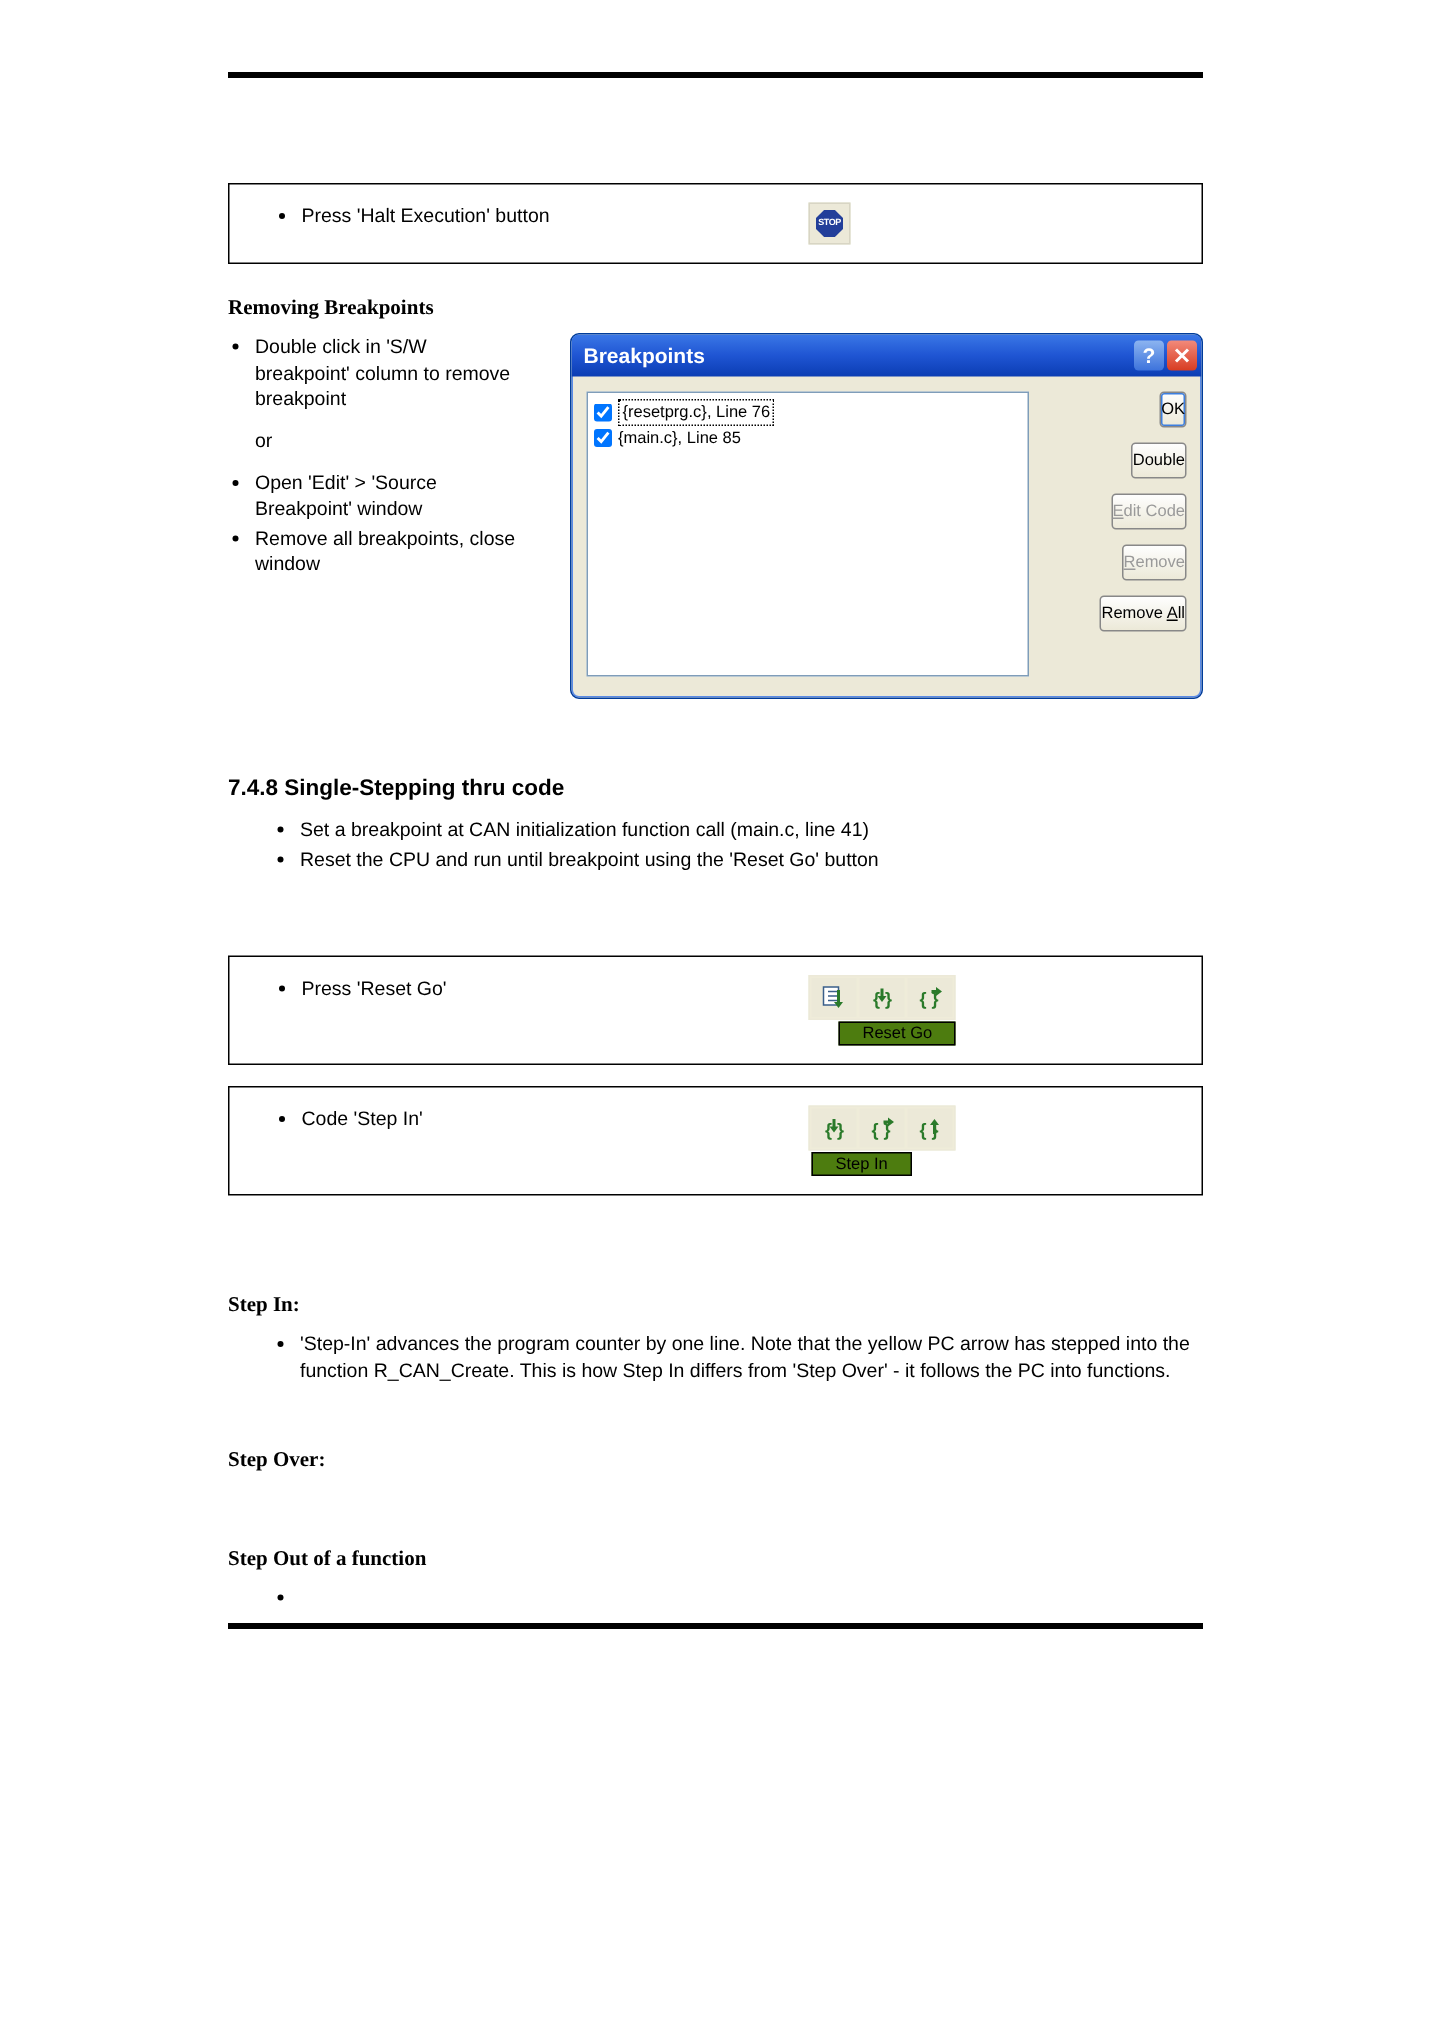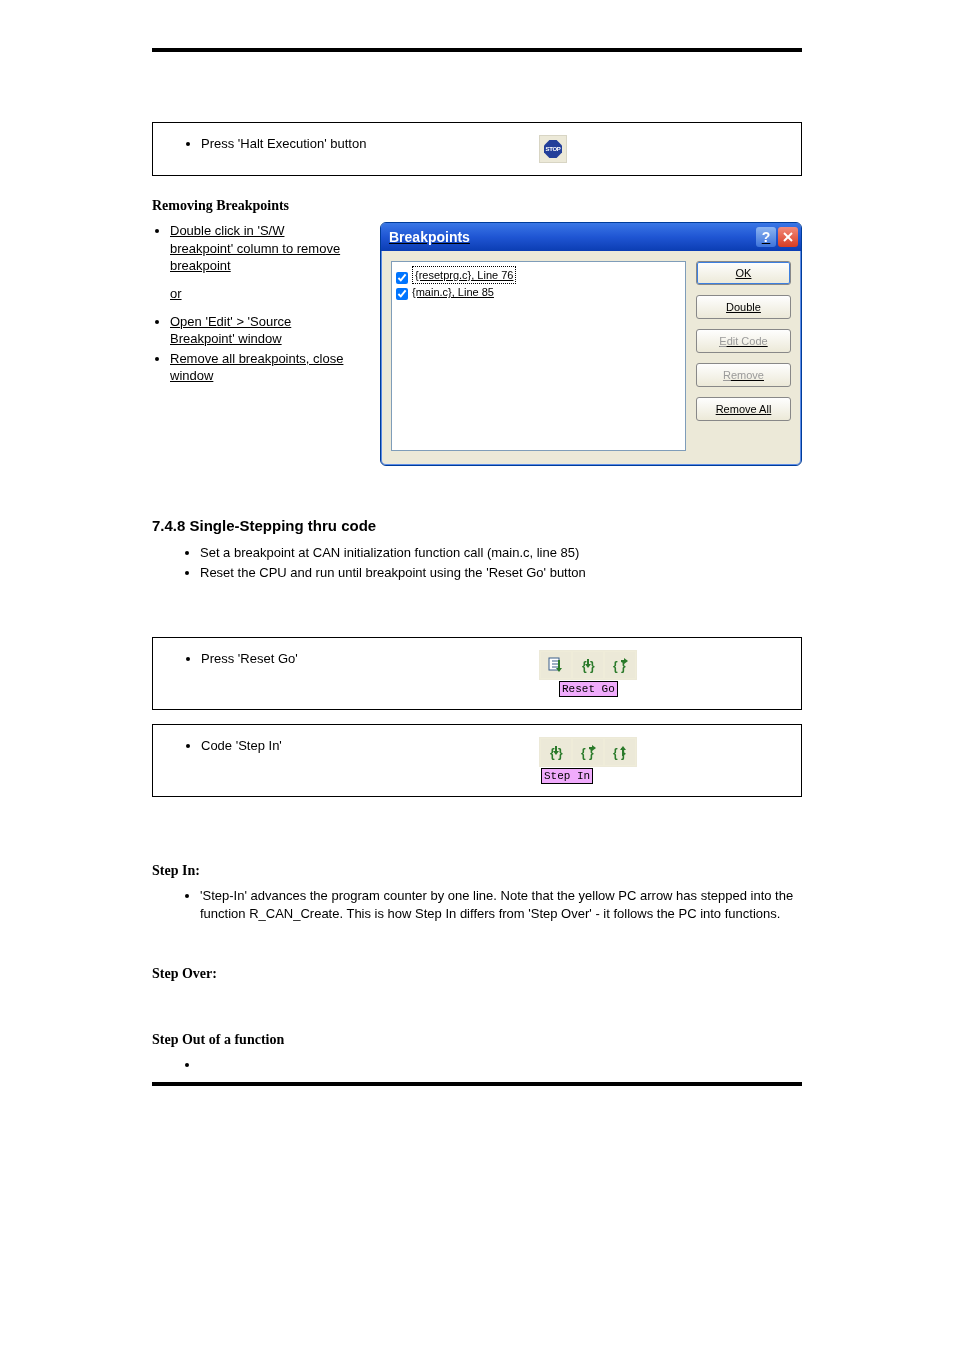--- a/index.html
+++ b/index.html
@@ -62,21 +62,20 @@
     padding: 0 0 0 18px;
   }
   ul.b li {
     font-size: 13px;
     line-height: 1.35;
     margin-bottom: 2px;
   }
   .two-col {
     display: flex;
     margin-top: 2px;
-    text-decoration: underline;
   }
   .two-col .left {
     width: 345px;
     font-size: 13px;
   }
   .two-col .right {
     flex: 1;
   }
   .plain-text {
     font-size: 13px;
@@ -154,37 +153,38 @@
     flex: 1;
     background: #fff;
     border: 1px solid #7f9db9;
     height: 180px;
     padding: 4px 4px;
     font-size: 11px;
     color: #000;
   }
   .dlg-list label {
     display: flex;
-    align-items: flex-end;
+    align-items: center;
     gap: 4px;
     line-height: 16px;
   }
   .dlg-list input[type="checkbox"]{
     width: 12px; height: 12px; margin:0;
   }
   .dlg-list .first {
     border: 1px dotted #000;
     padding: 0 2px;
     display: inline-block;
   }
   .dlg-btns {
     width: 95px;
     display: flex;
     flex-direction: column;
     gap: 10px;
+    align-items: flex-end;
   }
   .dlg-btn {
     height: 24px;
     background: linear-gradient(#fefefe,#ece9d8);
     border: 1px solid #888;
     border-radius: 3px;
     font-size: 11px;
     font-family: Tahoma, Arial, sans-serif;
     cursor: default;
     padding: 0;
@@ -205,28 +205,27 @@
     border: 1px solid #ece9d8;
   }
   .tbbtn {
     width: 30px; height: 26px;
     border: 1px solid #efecd9;
     display: flex; align-items:center; justify-content:center;
     background: #ece9d8;
   }
   .tbbtn svg { display:block; }
   .tooltip {
-    background: #f0abfc;
+    background: #4d7c0f;
     border: 1px solid #000;
     font-size: 11px;
-    padding: 1px 2px;
+    padding: 1px 15px;
     margin-top: 1px;
     align-self: flex-start;
     margin-left: 20px;
-    font-family: Liberation Mono, monospace;
   }
 </style>
 </head>
 <body>
 
 <div class="page">
   <div style="height:44px"></div>
   <div class="header-row">
     <span></span>
     <span></span>
@@ -295,21 +294,21 @@
             <button class="dlg-btn disabled"><span><u>R</u>emove</span></button>
             <button class="dlg-btn"><span>Remove <u>A</u>ll</span></button>
           </div>
         </div>
       </div>
     </div>
   </div>
 
   <div class="section-title">7.4.8 Single-Stepping thru code</div>
   <ul class="b" style="margin-left:30px">
-    <li>Set a breakpoint at CAN initialization function call (main.c, line 85)</li>
+    <li>Set a breakpoint at CAN initialization function call (main.c, line 41)</li>
     <li>Reset the CPU and run until breakpoint using the 'Reset Go' button</li>
   </ul>
 
   <div style="height:54px"></div>
 
   <div class="bordered-row">
     <div class="row-left">
       <ul class="b">
           <li>Press 'Reset Go'</li>
         </ul>

